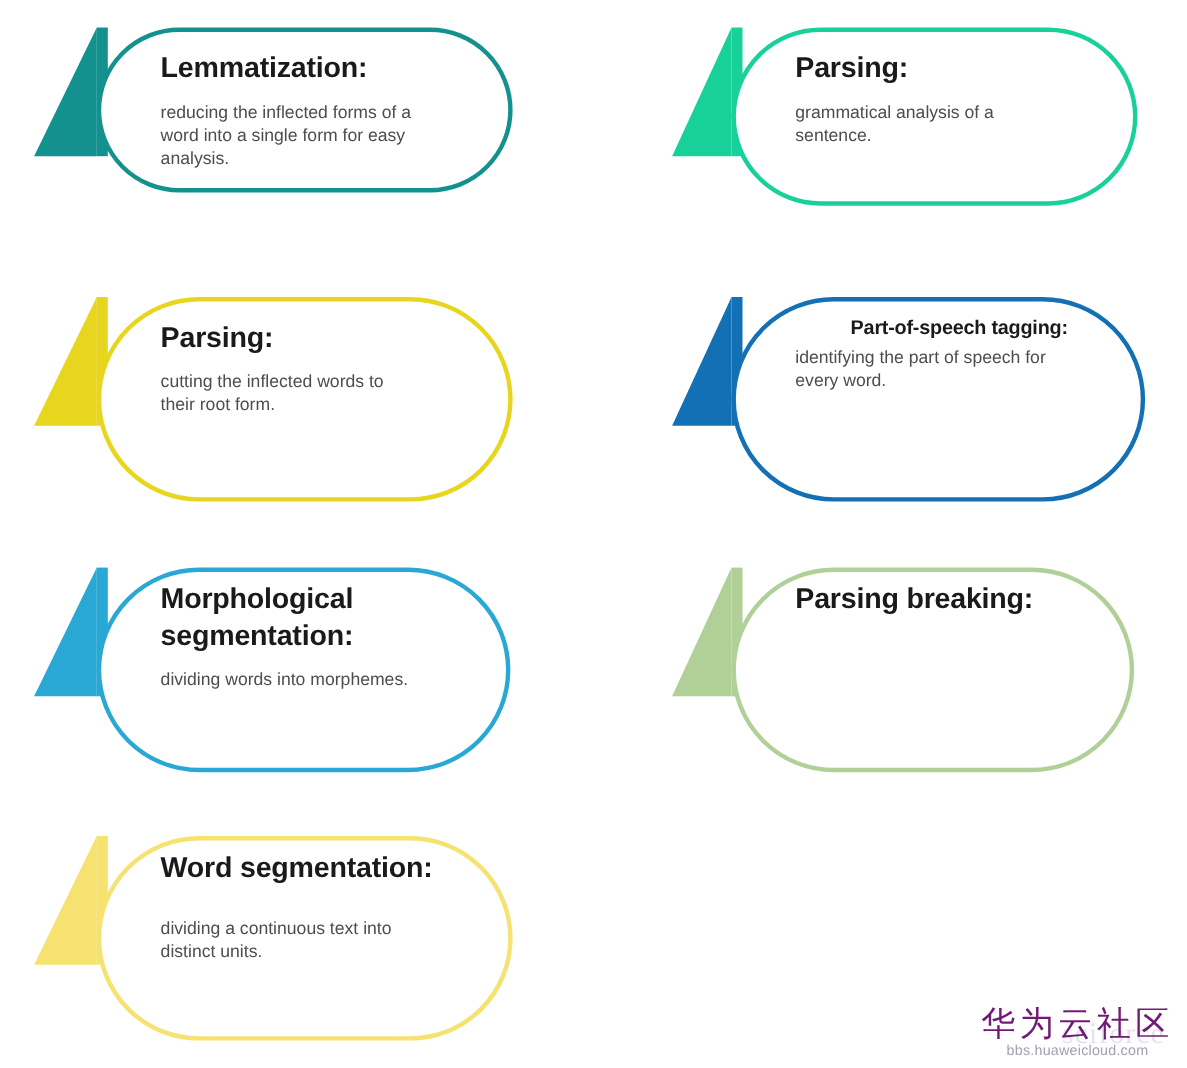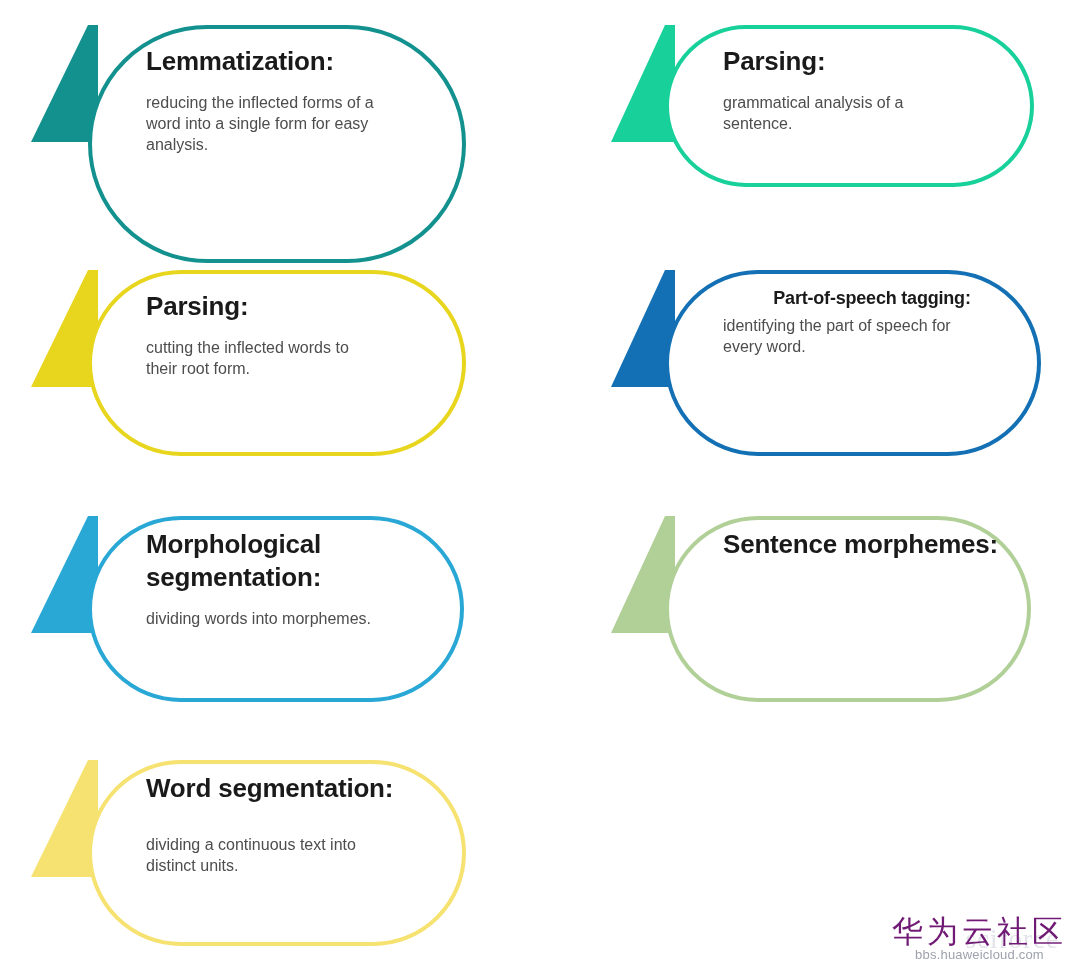--- a/index.html
+++ b/index.html
@@ -98,21 +98,21 @@
     letter-spacing: 1px;
     font-family: "Liberation Serif", serif;
     z-index: -1;
     white-space: nowrap;
   }
 </style>
 </head>
 <body>
 
 <div id="canvas">
-    <div class="card" style="left: 88px; top: 25px; width: 378px; height: 238px;">
+    <div class="card" style="left: 88px; top: 25px; width: 378px; height: 150px;">
       <svg class="tail" width="65" height="125" style="left: -57px; top: 0px;">
         <polygon points="57,0 57,117 0,117" fill="#13918f"></polygon>
       </svg>
       <div style="position: absolute; left: 0px; top: 0px; width: 10px; height: 117px; background: rgb(19, 145, 143); z-index: 1;"></div>
       <div class="bubble" style="border-color: rgb(19, 145, 143); z-index: 2;"></div>
       <div class="card-text" style="left: 58px; top: 20px; width: 300px;">
         <div class="card-title" style="font-size: 26px; line-height: 33px;">Lemmatization:</div>
         <div class="card-desc" style="font-size: 16px; line-height: 21px; margin-top: 14px; width: 250px;">reducing the inflected forms of a word into a single form for easy analysis.</div>
       </div>
     </div>
@@ -160,21 +160,21 @@
         <div class="card-desc" style="font-size: 16px; line-height: 21px; margin-top: 14px; width: 240px;">dividing words into morphemes.</div>
       </div>
     </div>
     <div class="card" style="left: 665px; top: 516px; width: 366px; height: 186px;">
       <svg class="tail" width="62" height="125" style="left: -54px; top: 0px;">
         <polygon points="54,0 54,117 0,117" fill="#b0d098"></polygon>
       </svg>
       <div style="position: absolute; left: 0px; top: 0px; width: 10px; height: 117px; background: rgb(176, 208, 152); z-index: 1;"></div>
       <div class="bubble" style="border-color: rgb(176, 208, 152); z-index: 2;"></div>
       <div class="card-text" style="left: 58px; top: 12px; width: 288px;">
-        <div class="card-title" style="font-size: 26px; line-height: 33px;">Sentence morphemes:</div>
+        <div class="card-title" style="font-size: 26px; line-height: 33px;">Parsing breaking:</div>
       </div>
     </div>
     <div class="card" style="left: 88px; top: 760px; width: 378px; height: 186px;">
       <svg class="tail" width="65" height="125" style="left: -57px; top: 0px;">
         <polygon points="57,0 57,117 0,117" fill="#f6e271"></polygon>
       </svg>
       <div style="position: absolute; left: 0px; top: 0px; width: 10px; height: 117px; background: rgb(246, 226, 113); z-index: 1;"></div>
       <div class="bubble" style="border-color: rgb(246, 226, 113); z-index: 2;"></div>
       <div class="card-text" style="left: 58px; top: 12px; width: 300px;">
         <div class="card-title" style="font-size: 26px; line-height: 33px;">Word segmentation:</div>

